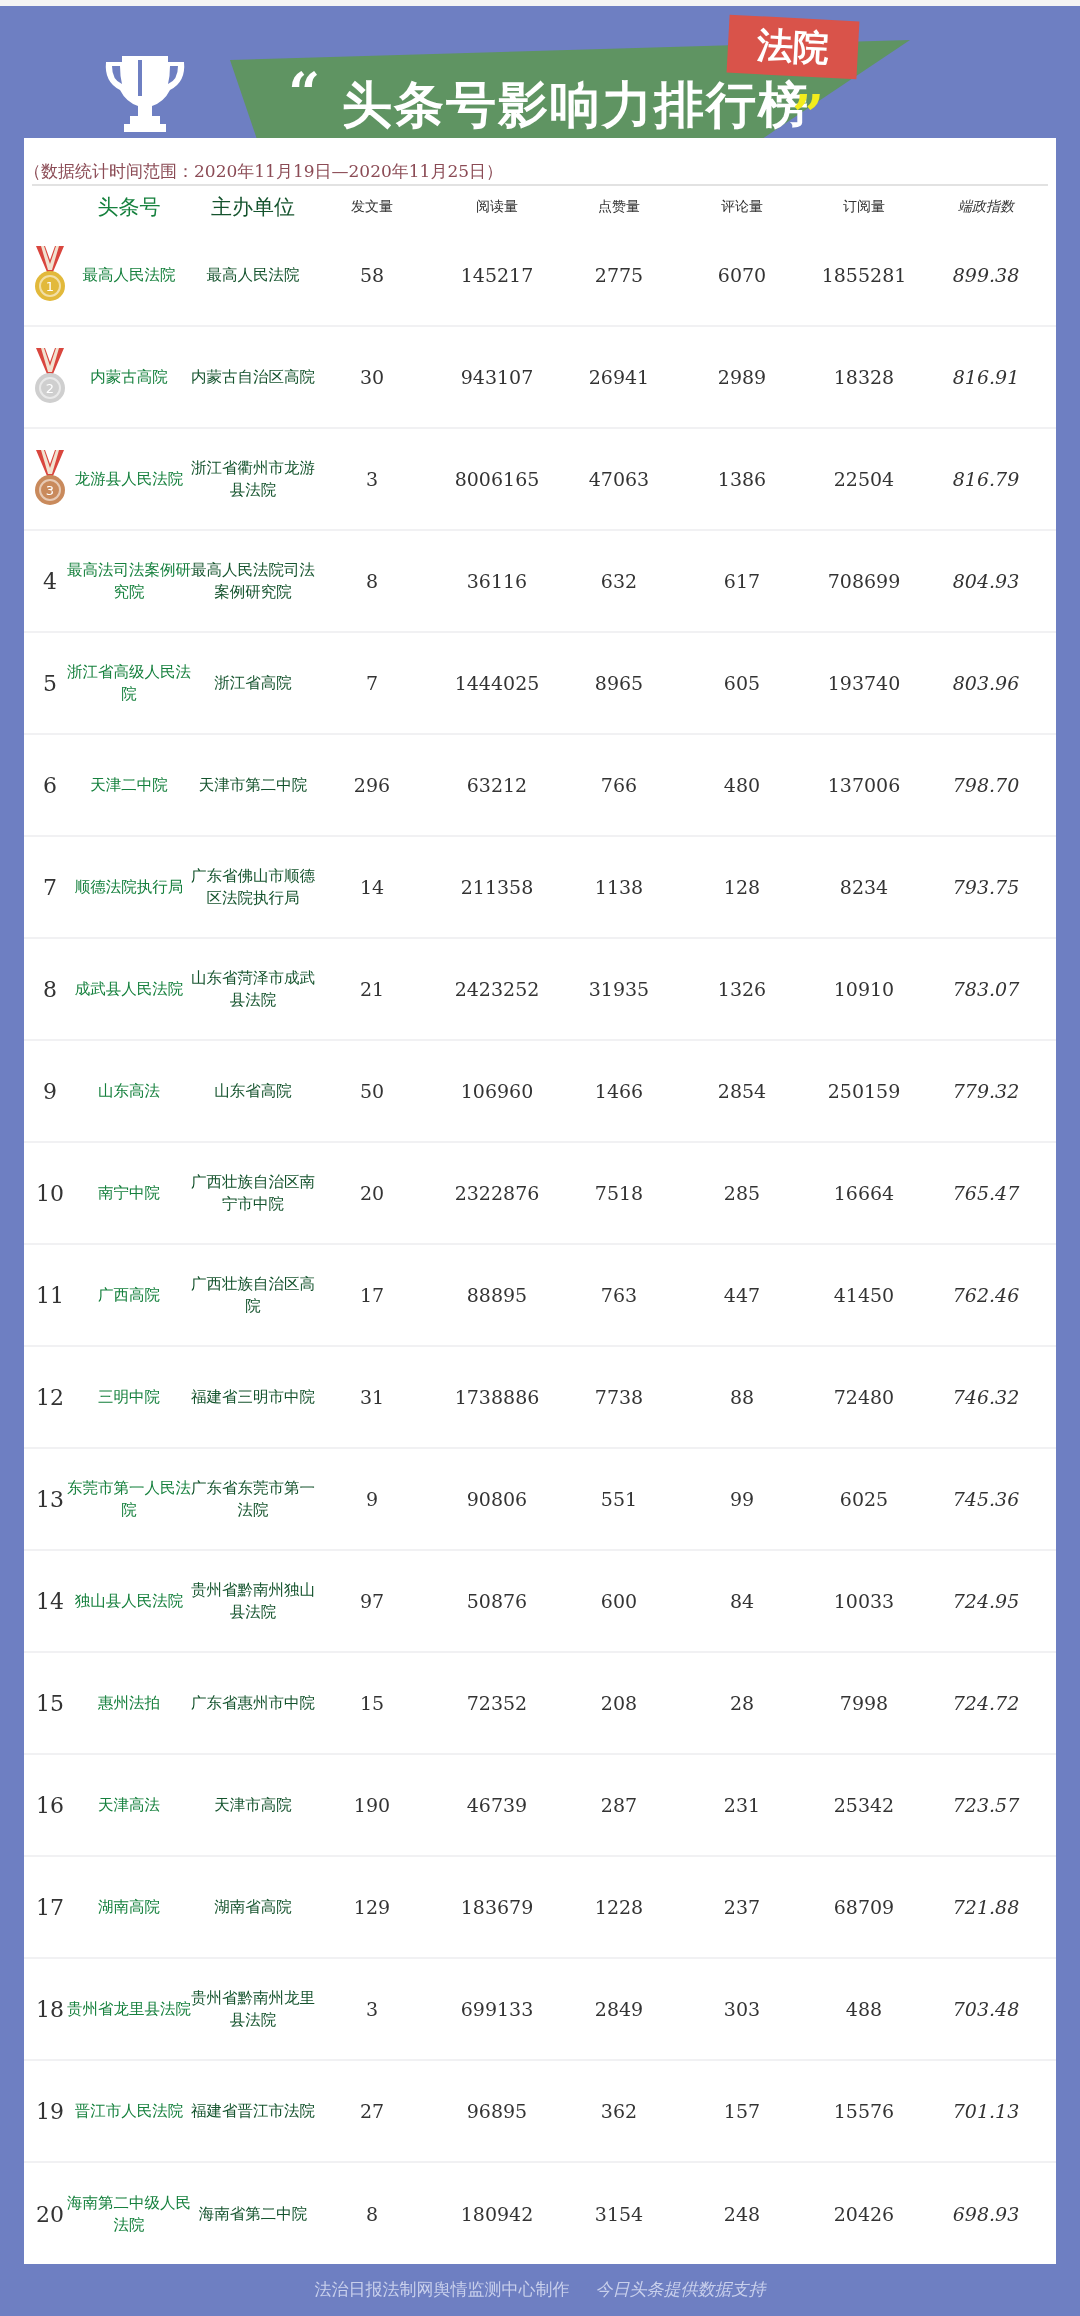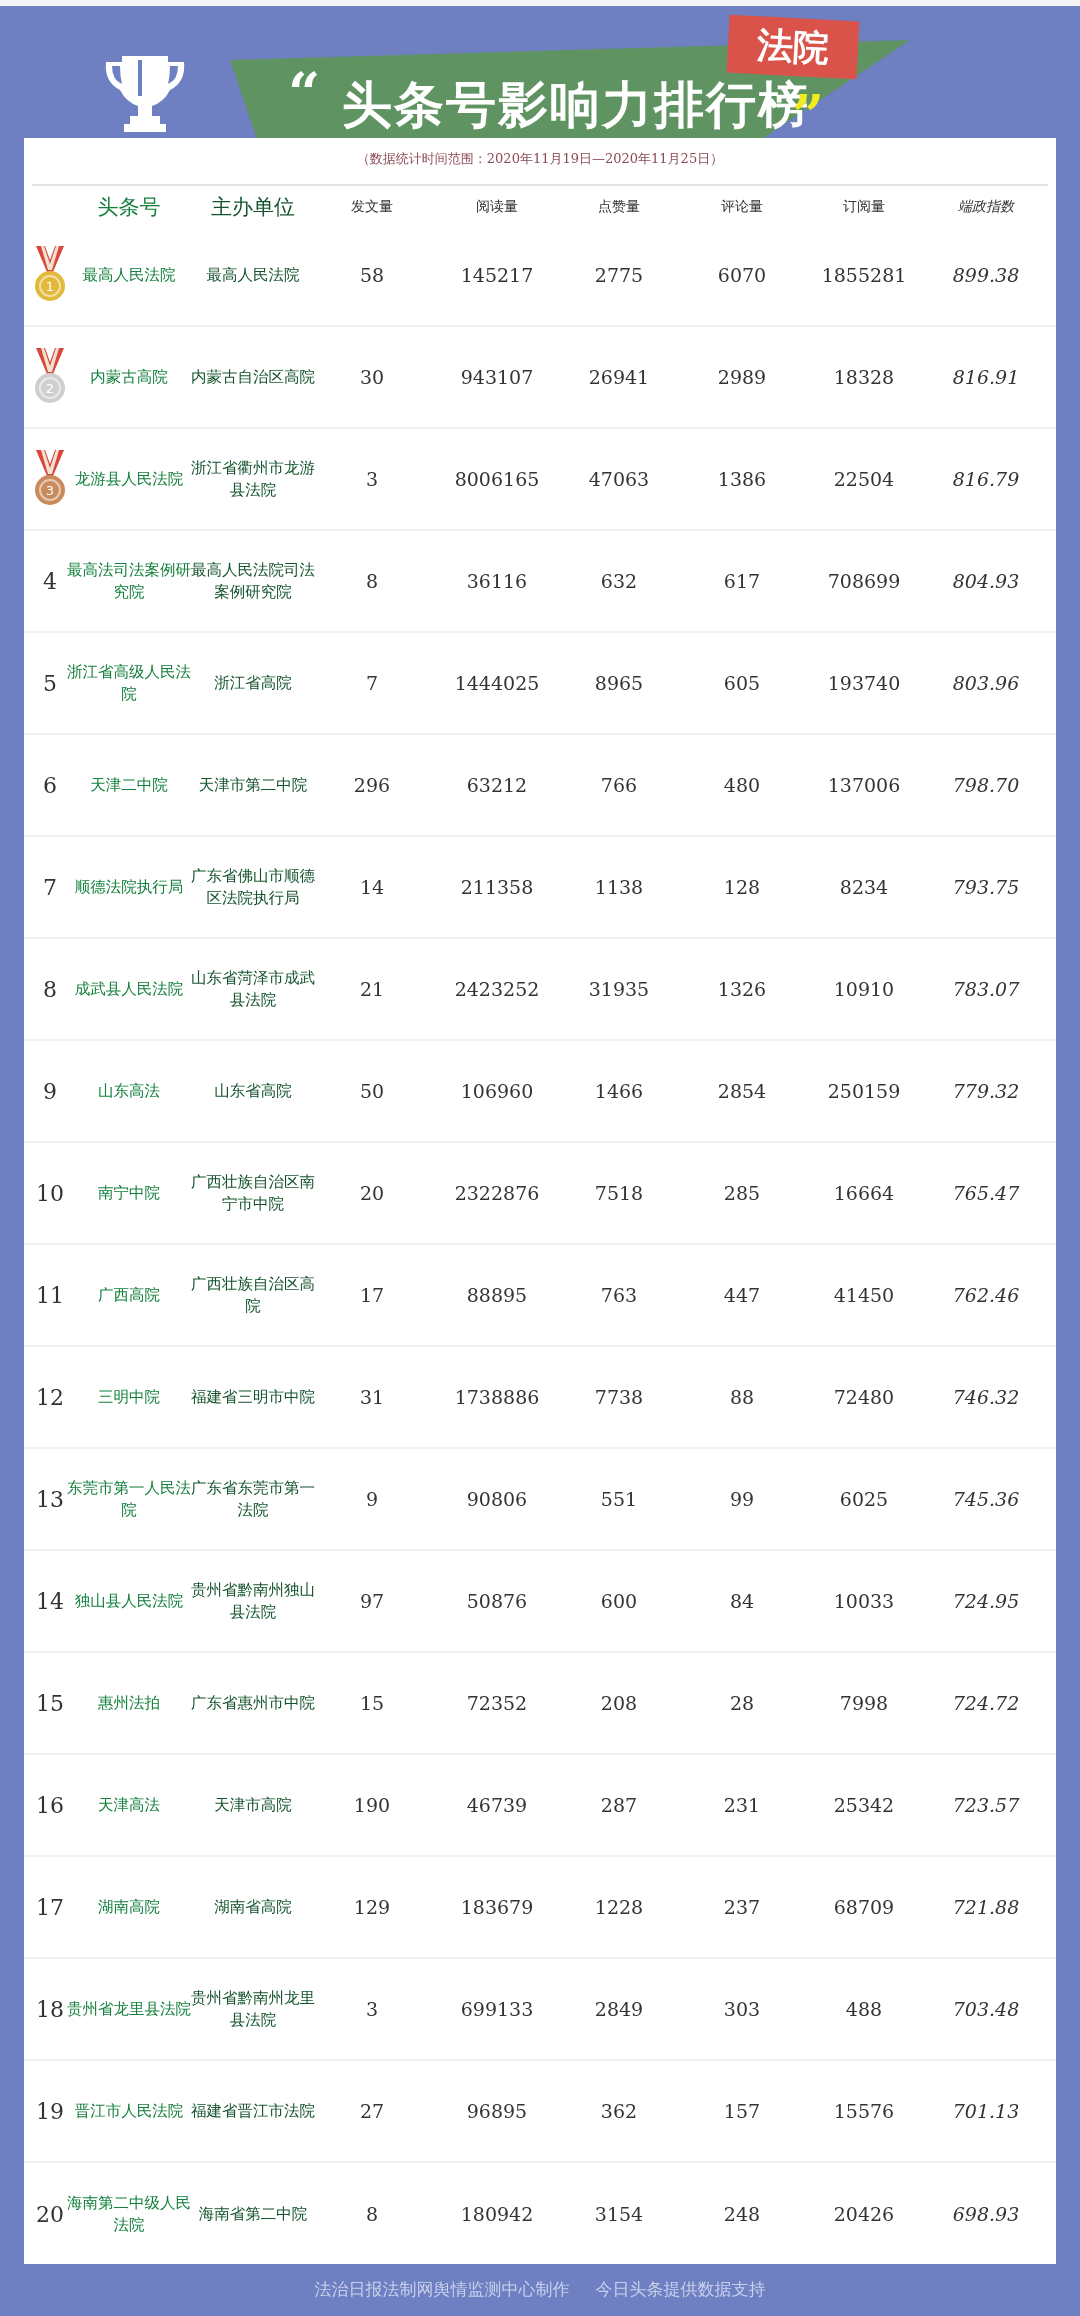--- a/index.html
+++ b/index.html
@@ -35,22 +35,22 @@
     background: #d9534a; transform: rotate(3deg);
     display: flex; align-items: center; justify-content: center;
     font-family: "DejaVu Sans", "Liberation Sans", sans-serif;
     font-weight: bold; font-size: 36px; color: #ffffff;
   }
   .panel {
     position: absolute; left: 24px; top: 138px; width: 1032px; height: 2126px;
     background: #ffffff;
   }
   .subtitle {
-    position: absolute; left: 0; top: 12px; width: 100%; text-align: center;
-    font-size: 13px; color: #8b4b55;
+    position: absolute; left: 0; top: 22px; width: 100%; 
+    font-size: 17px; color: #8b4b55;
   }
   .subtitle-rule { position: absolute; left: 8px; right: 8px; top: 46px; height: 2px; background: #e2e2e2; }
   .thead {
     position: absolute; left: 0; top: 50px; width: 100%; height: 38px;
     font-family: "DejaVu Sans", "Liberation Sans", sans-serif; font-size: 21px; color: #333;
   }
   .rows { position: absolute; left: 0; top: 87px; width: 100%; }
   .row {
     position: relative; height: 102px; width: 100%;
     border-bottom: 2px solid #f1f1f3;
@@ -71,21 +71,21 @@
   .c-subs { left: 785px; width: 110px; }
   .c-index { left: 910px; width: 104px; font-style: italic; }
   .thead .cell { font-size: 14px; }
   .thead .c-name, .thead .c-org { font-size: 21px; }
   .medal { width: 34px; height: 58px; }
   .footer {
     position: absolute; left: 0; top: 2278px; width: 1080px; text-align: center;
     font-family: "DejaVu Sans", "Liberation Sans", sans-serif;
     font-size: 17px; color: #c9d0ec;
   }
-  .footer span + span { margin-left: 26px; }
+  .footer span + span { margin-left: 26px; font-style: italic; }
 </style>
 </head>
 <body>
 
 <div class="frame">
   <div class="outer-edge"></div>
 
   <svg class="trophy" viewBox="0 0 90 84">
     <path d="M22 4 H68 V10 H84 Q86 30 70 38 Q64 50 52 54 V64 H60 V72 H66 V80 H24 V72 H30 V64 H38 V54 Q26 50 20 38 Q4 30 6 10 H22 Z M12 14 Q12 28 22 32 Q20 24 20 14 Z M78 14 H70 Q70 24 68 32 Q78 28 78 14 Z" fill="#ffffff"></path>
     <rect x="38" y="8" width="4" height="36" fill="#6e7fc2"></rect>

